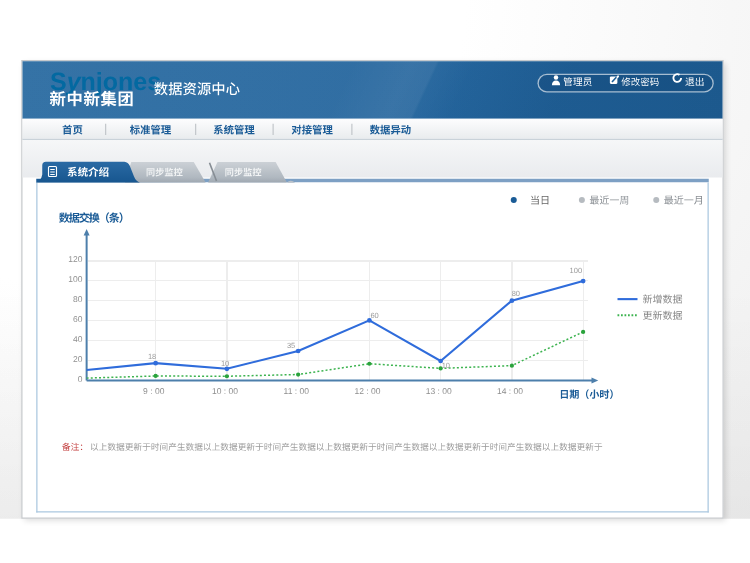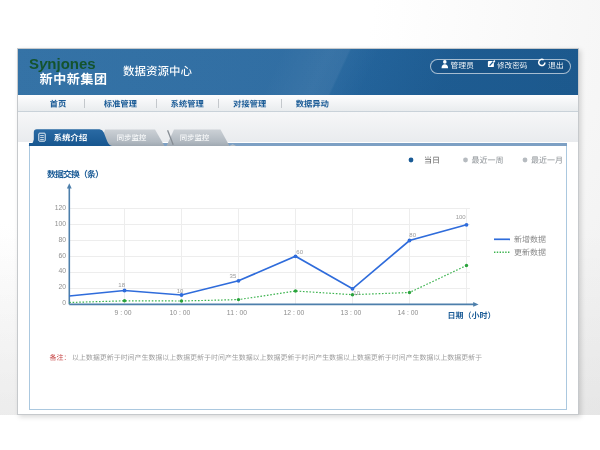--- a/index.html
+++ b/index.html
@@ -5,22 +5,22 @@
     font-family:"Liberation Sans",sans-serif;background:#fff;}
   #bg{position:absolute;left:0;top:0;width:600px;height:415px;
     background:linear-gradient(180deg, rgba(0,0,0,0) 55%, rgba(0,0,0,.04) 100%), radial-gradient(ellipse 1000px 760px at 12% 0%, #ffffff 30%, #f3f3f3 62%, #e9e9e9 100%);}
   #card{position:absolute;left:17px;top:48px;width:560px;height:365px;background:#fff;
     border:1px solid #c6c9cc;box-shadow:2px 2px 5px rgba(0,0,0,.15);}
   #hdr{position:absolute;left:18px;top:49px;width:560px;height:46px;
     background:linear-gradient(115deg, rgba(255,255,255,.07) 57%, rgba(255,255,255,.02) 57.4%, rgba(0,0,0,.05) 76%, rgba(0,0,0,.06) 100%),
       linear-gradient(100deg,#26689f 0%,#21639c 50%,#1e5e96 100%);}
   #hdr .sheen{position:absolute;left:230px;top:0;width:150px;height:46px;
     background:linear-gradient(115deg,rgba(255,255,255,0) 20%,rgba(255,255,255,.045) 48%,rgba(255,255,255,0) 78%);}
-  #logo-en{position:absolute;left:29px;top:55px;width:120px;color:#14532d;
-    font-size:15px;font-weight:bold;letter-spacing:0px;}
+  #logo-en{position:absolute;left:40px;top:55px;width:120px;color:#0369a1;
+    font-size:20px;font-weight:bold;letter-spacing:0px;}
   #pill{position:absolute;left:430px;top:58.5px;width:139px;height:13px;
     border:1px solid rgba(255,255,255,.62);border-radius:8px;background:rgba(10,55,100,.22);}
   #nav{position:absolute;left:18px;top:95px;width:560px;height:17px;
     background:linear-gradient(#fdfdfe, #e9ecee);border-bottom:1px solid #c9d2d9;box-sizing:border-box;}
   .nsep{position:absolute;top:99px;width:1px;height:9px;background:#c4c8cc;}
   #grayzone{position:absolute;left:18px;top:112px;width:560px;height:30px;
     background:linear-gradient(#f6f7f8,#e9ebee);}
   #bar{position:absolute;left:29px;top:142.5px;width:538px;height:3.5px;
     background:linear-gradient(90deg,#1a5b96 0%,#1a5b96 15%,#7da0c4 24%,#7da0c4 100%);}
   #panel{position:absolute;left:29px;top:146px;width:538px;height:264px;background:#fff;

